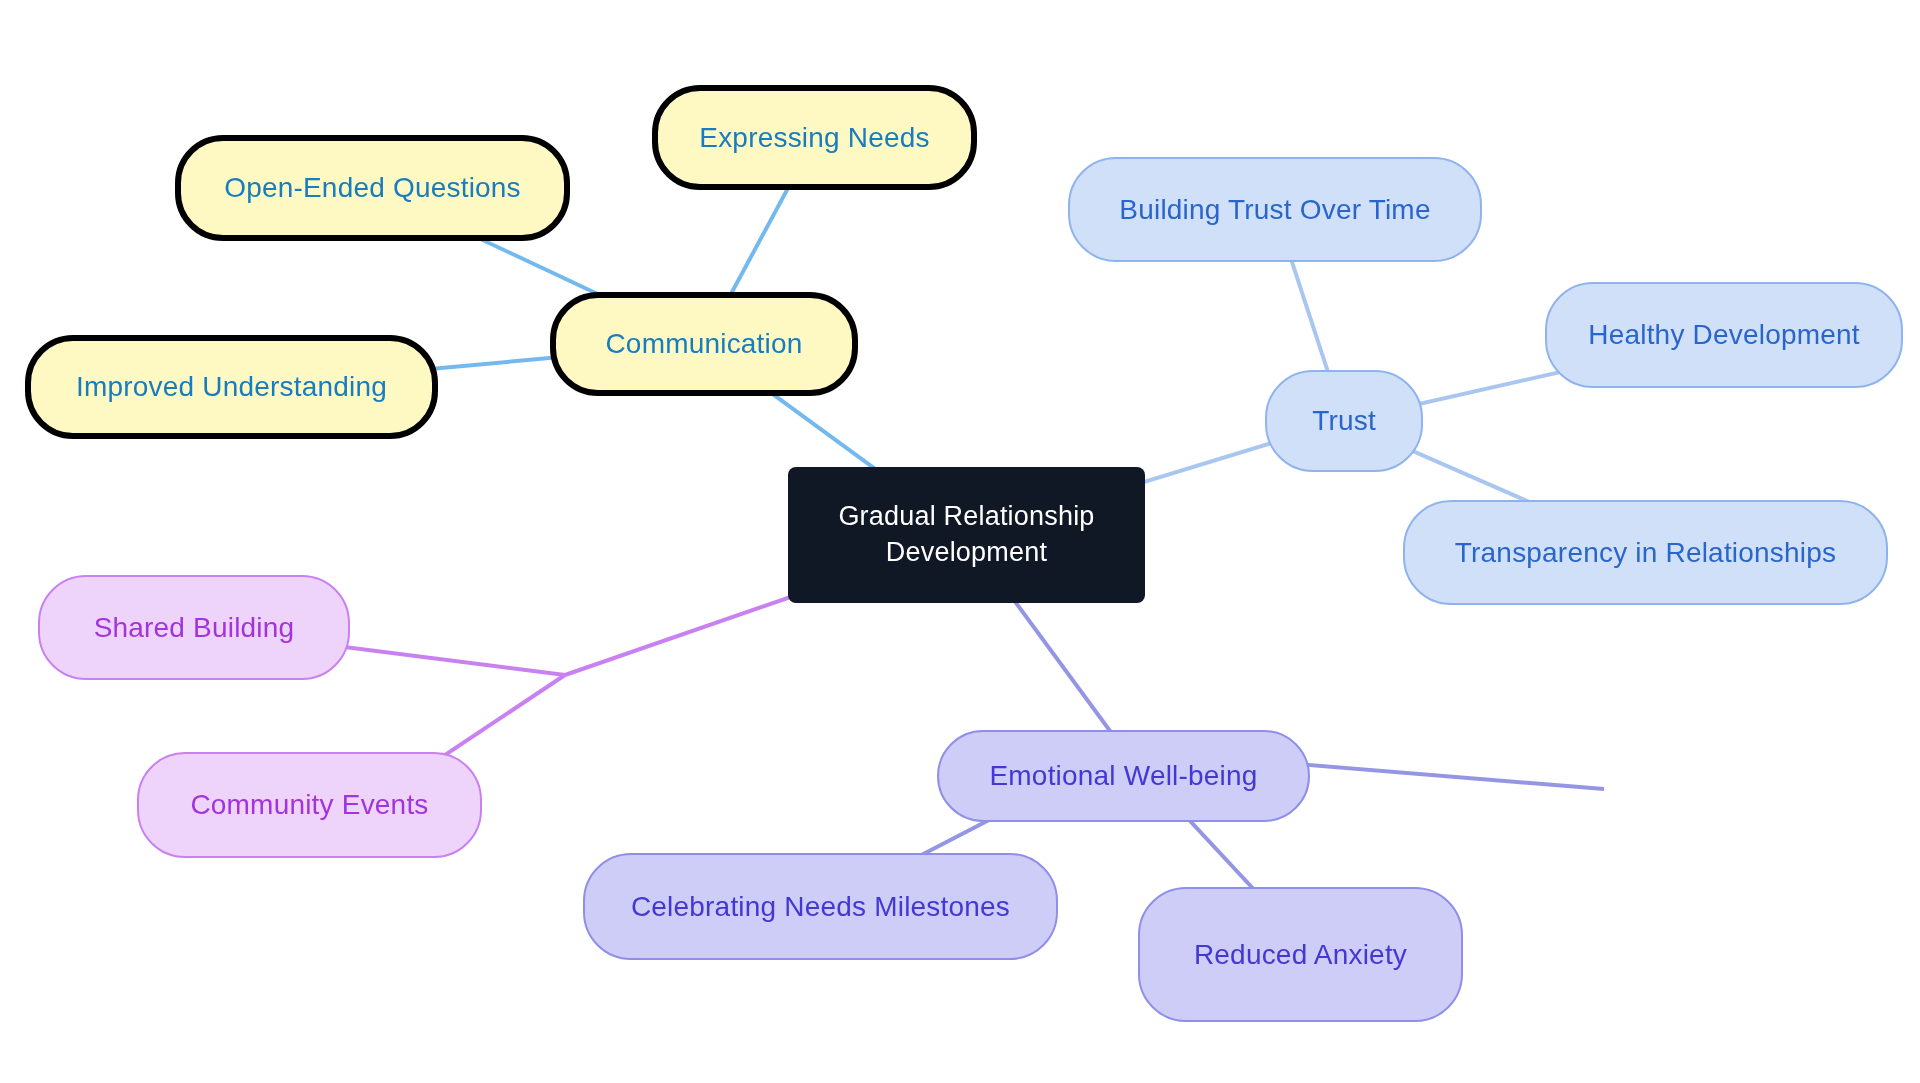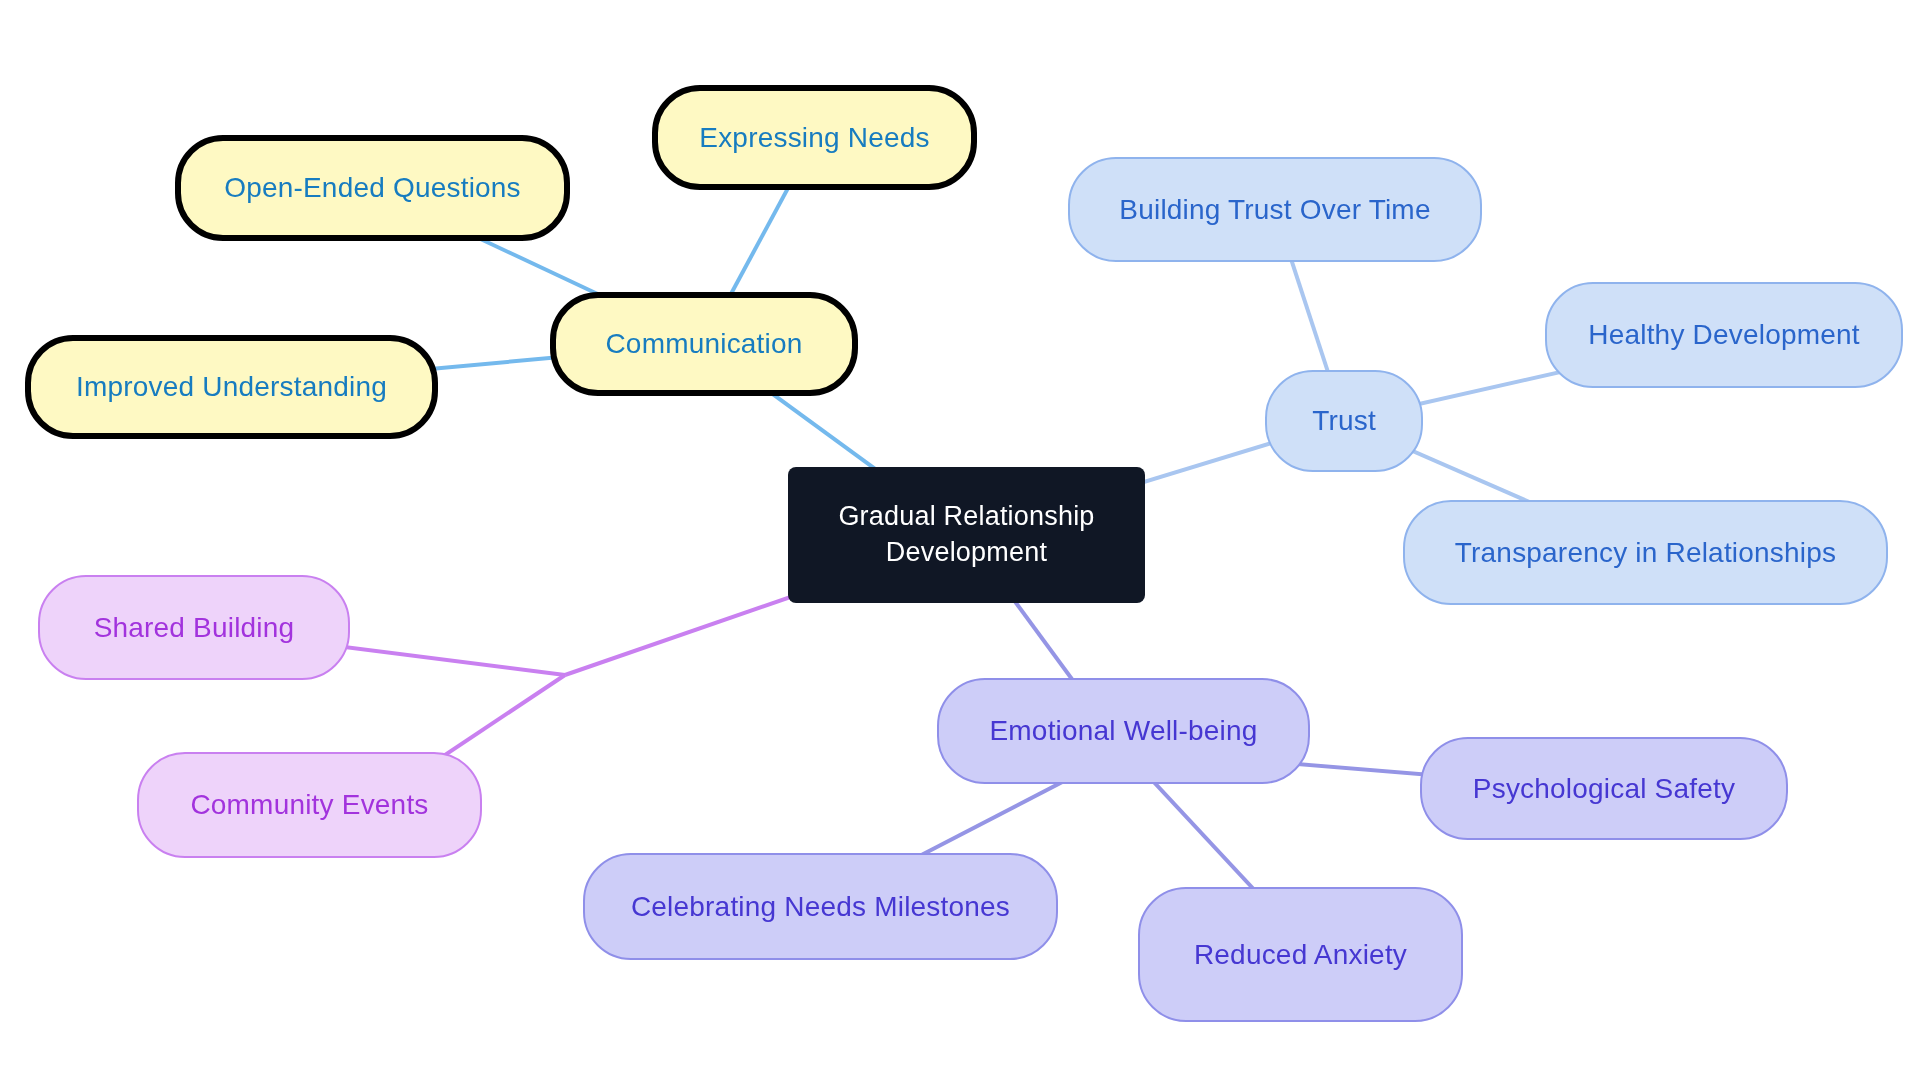--- a/index.html
+++ b/index.html
@@ -130,25 +130,22 @@
     <span>Transparency in Relationships</span>
   </div>
 
   <div class="node branch-act" style="left:38px; top:575px; width:312px; height:105px;">
     <span>Shared Building</span>
   </div>
   <div class="node branch-act" style="left:137px; top:752px; width:345px; height:106px;">
     <span>Community Events</span>
   </div>
 
-  <div class="node branch-emo" style="left:937px; top:678px; width:373px; height:106px;">
+  <div class="node branch-emo" style="left:937px; top:730px; width:373px; height:92px;">
     <span>Emotional Well-being</span>
-  </div>
-  <div class="node branch-emo" style="left:1420px; top:737px; width:368px; height:103px;">
-    <span>Psychological Safety</span>
   </div>
   <div class="node branch-emo" style="left:583px; top:853px; width:475px; height:107px;">
     <span>Celebrating Needs Milestones</span>
   </div>
   <div class="node branch-emo" style="left:1138px; top:887px; width:325px; height:135px;text-align:right;">
     <span>Reduced Anxiety</span>
   </div>
 
 </div>
 

